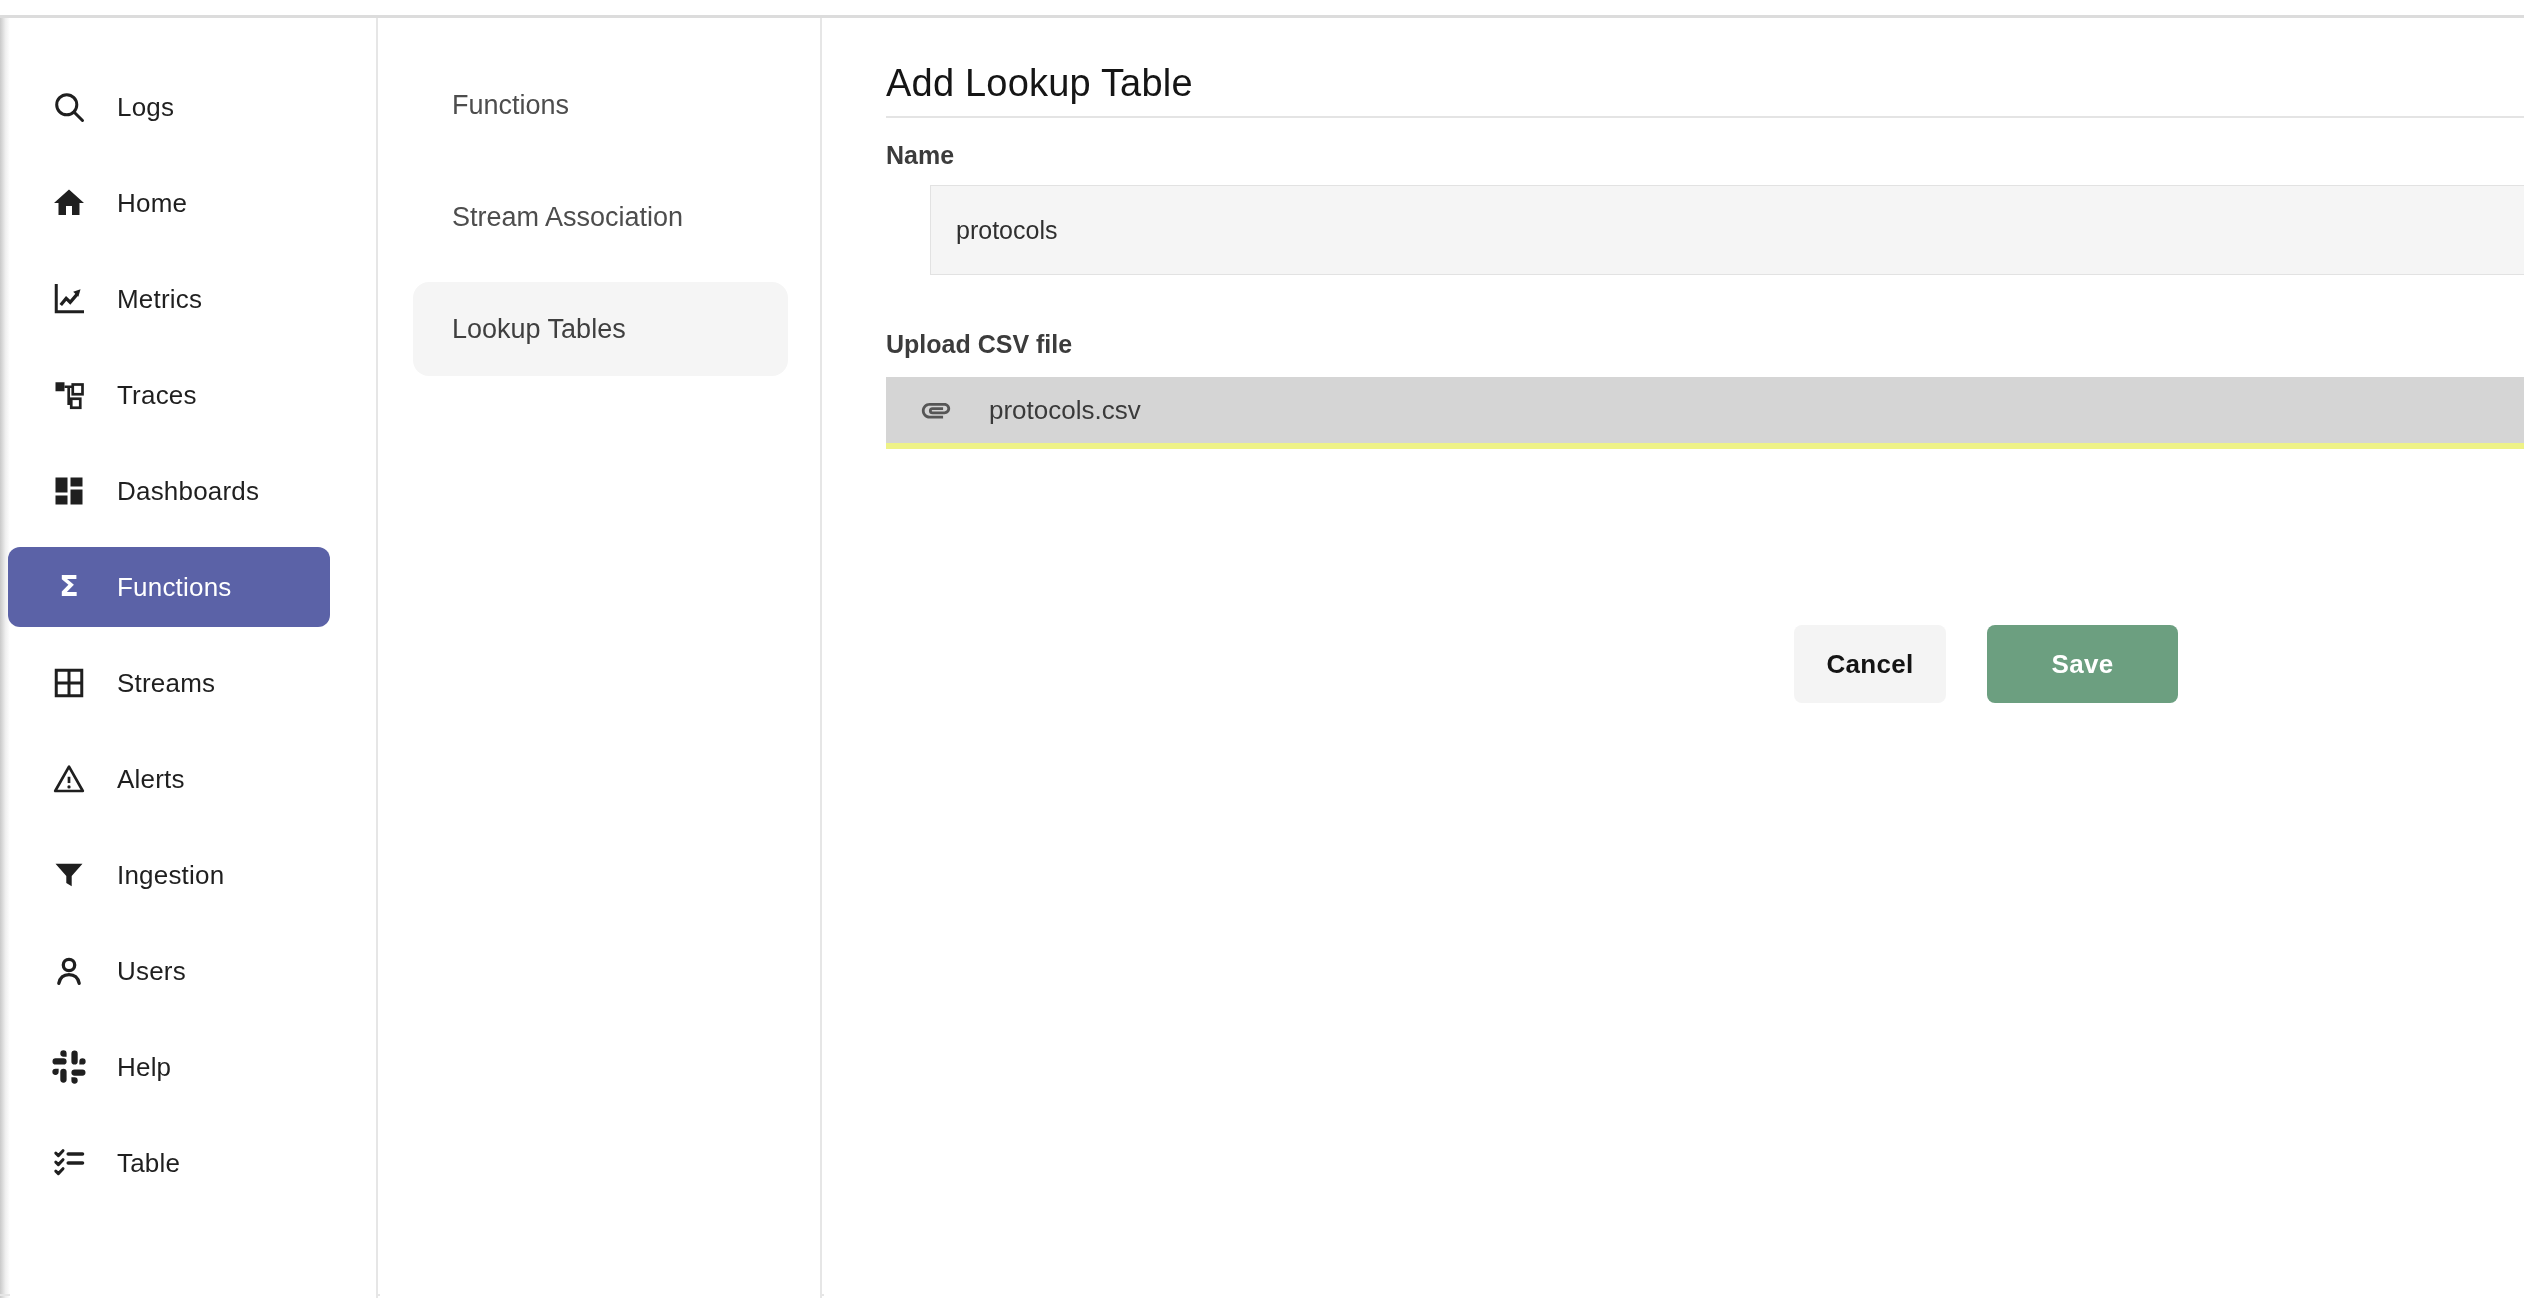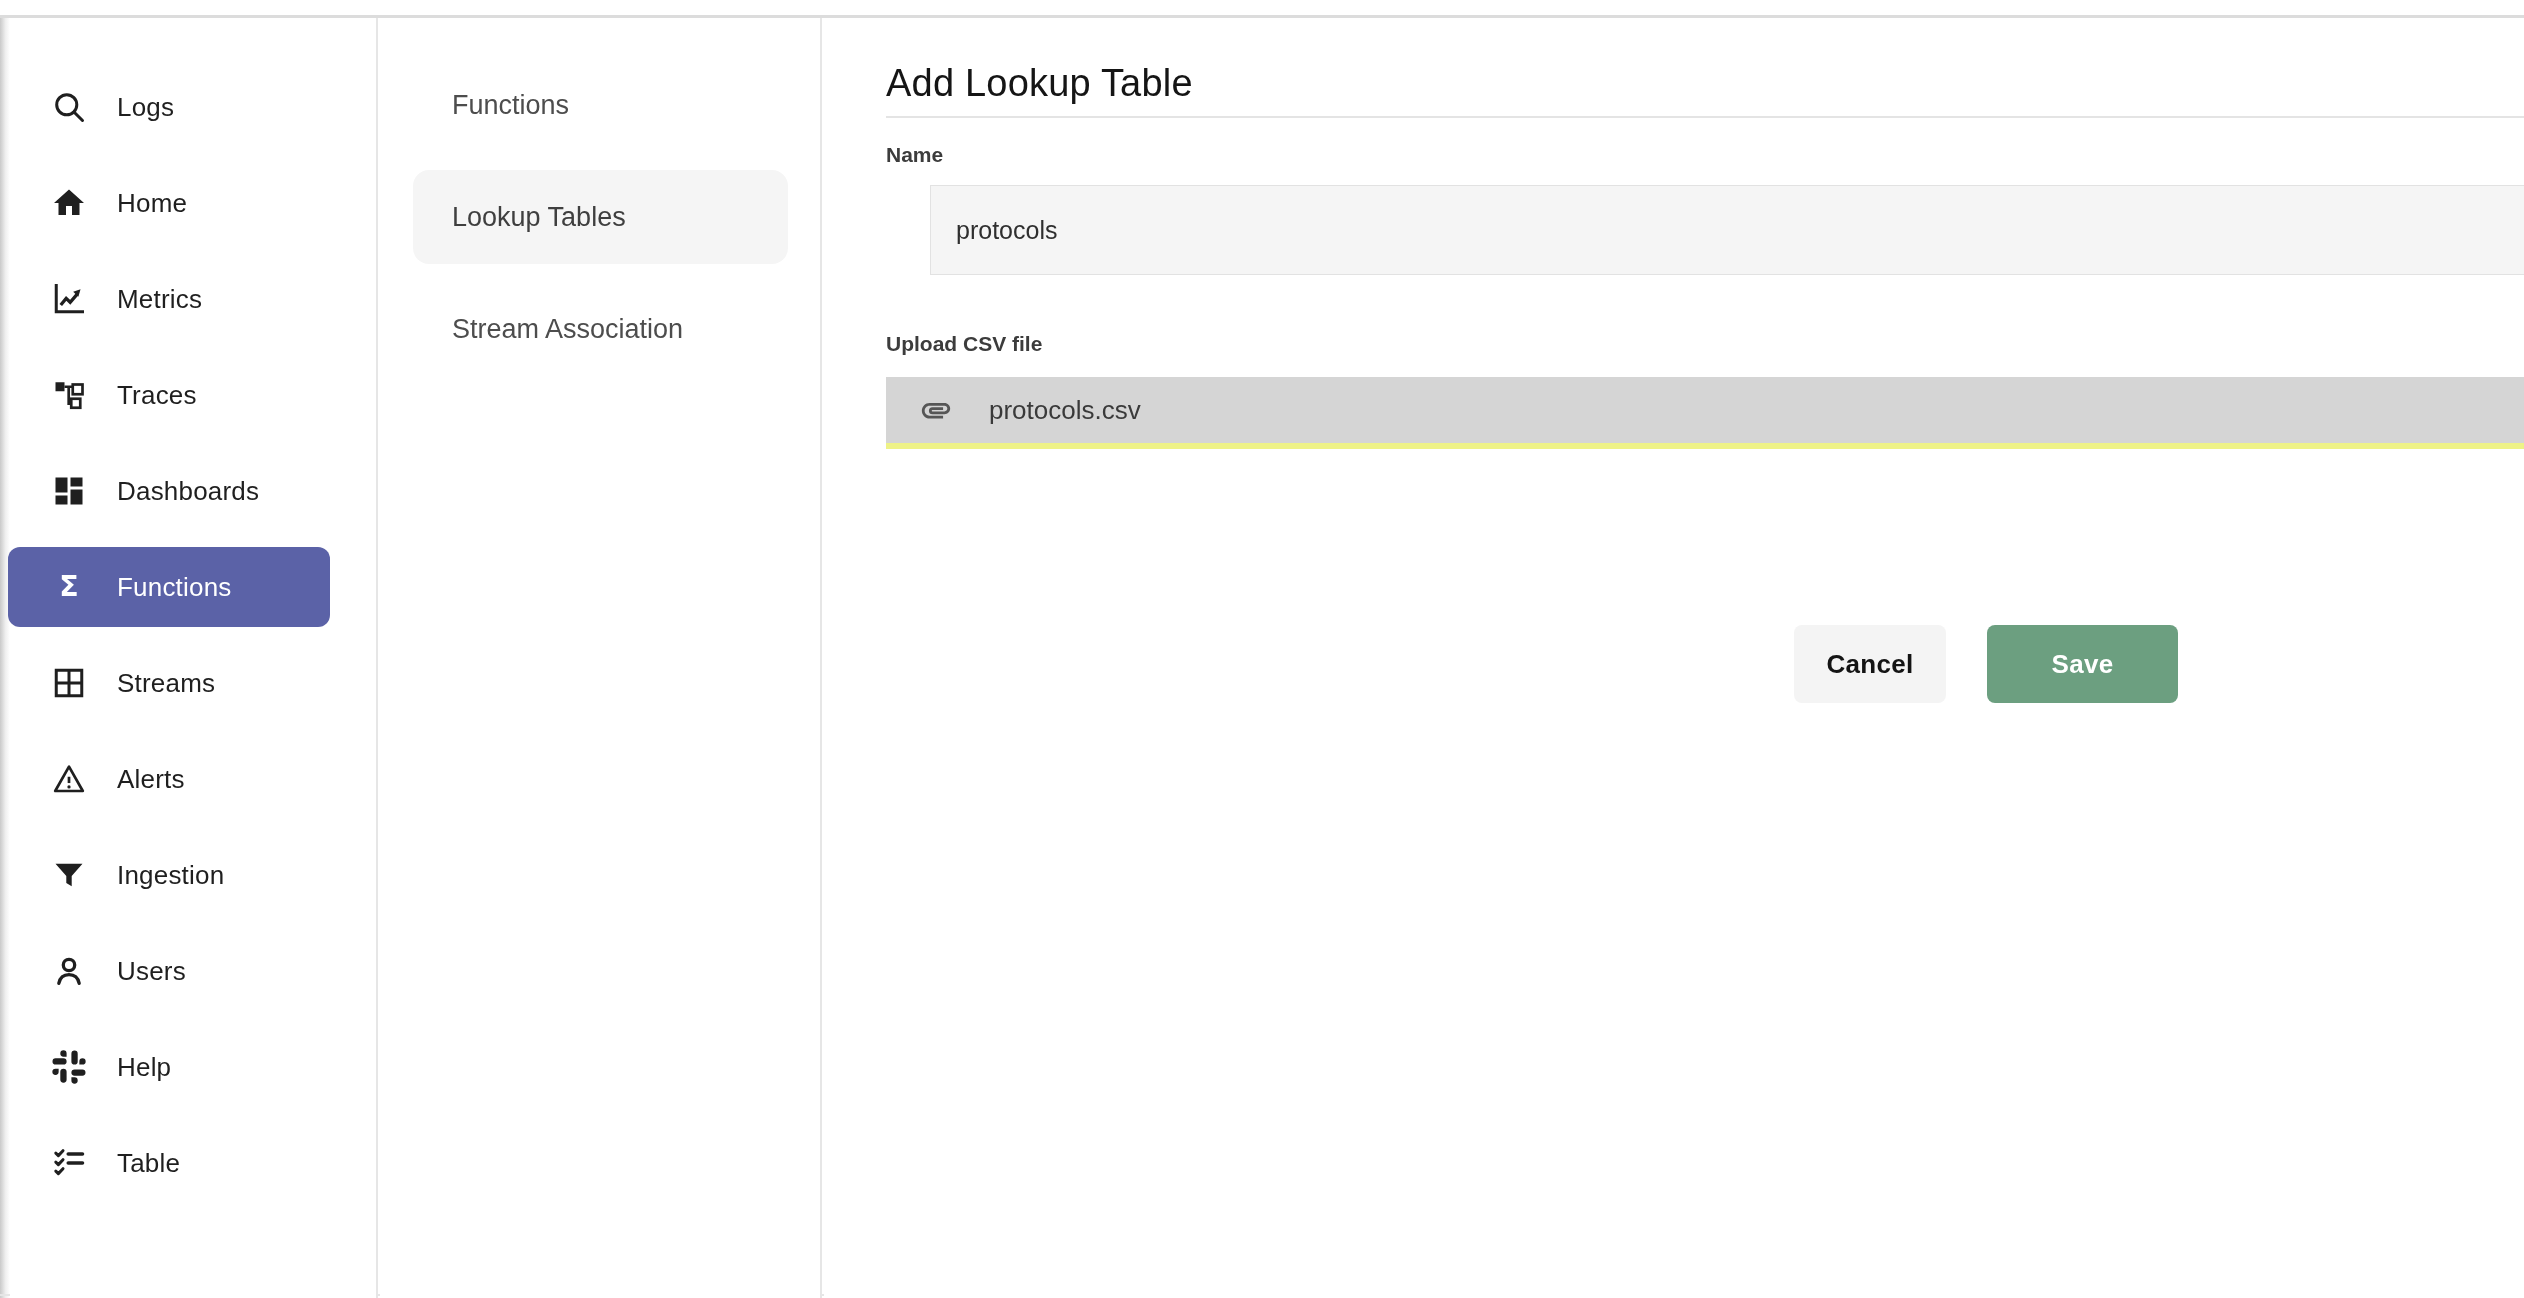--- a/index.html
+++ b/index.html
@@ -33,21 +33,21 @@
   .subnav nav{padding-top:40px;}
   .subnav-item{display:flex;align-items:center;width:375px;height:94px;margin:0 0 18px 33px;
     padding-left:39px;box-sizing:border-box;border-radius:16px;color:#4d4d4d;font-size:27px;cursor:pointer;}
   .subnav-item.active{background:#f5f5f5;color:#3f3f3f;}
 
   
   .content{position:absolute;left:824px;top:18px;right:0;bottom:0;background:#ffffff;
     padding:42px 0 8px 62px;box-sizing:border-box;}
   .page-title{margin:0;font-size:38px;font-weight:400;line-height:46px;color:#151515;letter-spacing:.2px;}
   .title-divider{height:2px;background:#e4e4e4;margin-top:10px;border:0;}
-  .field-label{display:block;margin-top:22px;font-size:21px;font-weight:700;line-height:30px;color:#3c3c3c;}
+  .field-label{display:block;margin-top:22px;font-size:25px;font-weight:700;line-height:30px;color:#3c3c3c;}
   .text-input{margin-top:15px;height:90px;background:#f5f5f5;border:1px solid #e2e2e2;border-right:0;
     box-sizing:border-box;display:flex;align-items:center;padding-left:25px;
     font-size:25px;color:#2f2f2f;cursor:text;margin-left:44px;}
   .upload-label{margin-top:54px;}
   .file-input{margin-top:18px;height:66px;background:#d5d5d5;
     border-bottom:6px solid var(--file-underline,#eef287);
     display:flex;align-items:center;padding-left:33px;cursor:pointer;}
   .file-input .clip{width:34px;height:34px;color:#565656;display:flex;align-items:center;}
   .file-input .clip svg{width:34px;height:34px;display:block;}
   .file-input .file-name{margin-left:36px;font-size:26px;color:#3a3a3a;}
@@ -176,25 +176,25 @@
         <span class="nav-label">Table</span>
       </div>
     </nav>
 </aside>
 
 <aside class="subnav">
   <nav id="subnav-nav">
       <div class="subnav-item">
         <span>Functions</span>
       </div>
+      <div class="subnav-item">
+        <span>Stream Association</span>
+      </div>
       <div class="subnav-item active">
         <span>Lookup Tables</span>
-      </div>
-      <div class="subnav-item">
-        <span>Stream Association</span>
       </div>
     </nav>
 </aside>
 
 <main class="content">
   <h1 class="page-title">Add Lookup Table</h1>
   <div class="title-divider"></div>
 
   <label class="field-label">Name</label>
   <div class="text-input">

